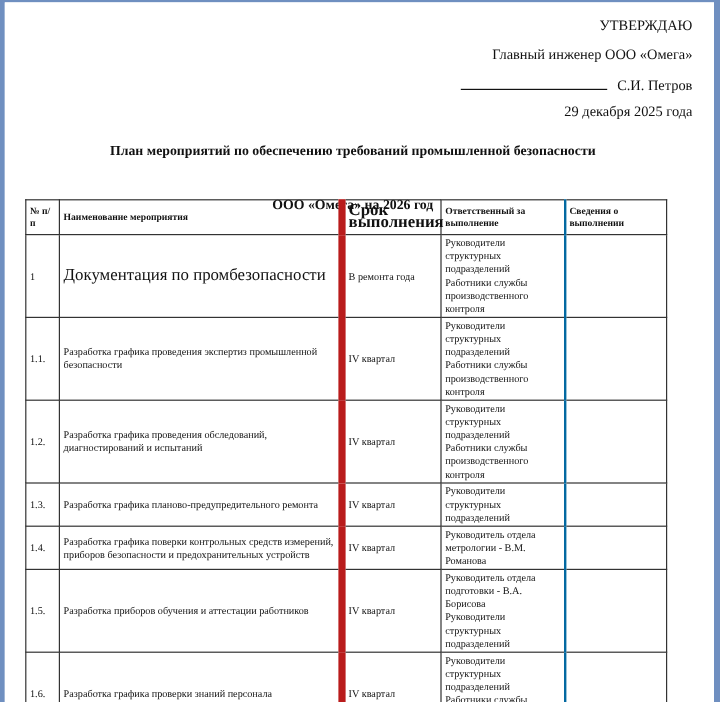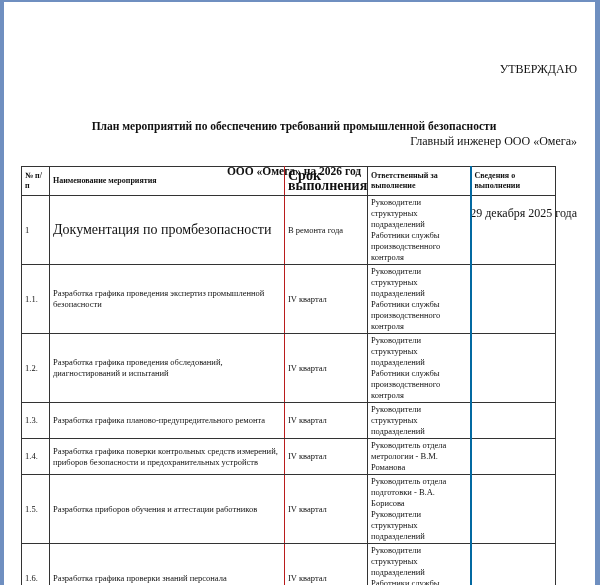--- a/index.html
+++ b/index.html
@@ -33,21 +33,21 @@
       background: #fff;
     }
     .approve {
       position: absolute;
       right: 18px;
       top: 13px;
       text-align: right;
       font-size: 12px;
       line-height: 13px;
     }
-    .approve div { height: 24px; margin-top: 48px; }
+    .approve div { height: 24px; }
     .sign-line {
       display: inline-block;
       width: 122px;
       border-bottom: 1px solid #111;
       margin-right: 8px;
       height: 11px;
       vertical-align: baseline;
     }
     .title {
       position: absolute;
@@ -69,21 +69,21 @@
       font-size: 8.5px;
       line-height: 11px;
     }
     table.plan td, table.plan th {
       border: 1px solid #333;
       vertical-align: middle;
       padding: 1px 3px;
       text-align: left;
       font-weight: normal;
     }
-    table.plan tr td:nth-child(2), table.plan tr th:nth-child(2) { border-right: 1px solid #b91c1c; }
+    table.plan tr td:nth-child(2), table.plan tr th:nth-child(2) { border-right: 6px solid #b91c1c; }
     table.plan tr td:nth-child(4), table.plan tr th:nth-child(4) { border-right: 2px solid #0369a1; }
     table.plan th {
       font-weight: bold;
       font-size: 8px;
       line-height: 10px;
     }
     .col-num { width: 28px; }
     .col-name { width: 235px; }
     .col-term { width: 83px; }
     .col-resp { width: 103px; }
@@ -106,20 +106,21 @@
 
 <div class="frame-top"></div>
 <div class="frame-left"></div>
 <div class="frame-right"></div>
 
 <div class="page">
 
   <div class="approve">
     <div>УТВЕРЖДАЮ</div>
     <div>Главный инженер ООО «Омега»</div>
+    <div><span class="sign-line"></span><span>С.И. Петров</span></div>
     <div>29 декабря 2025 года</div>
   </div>
 
   <div class="title title1">План мероприятий по обеспечению требований промышленной безопасности</div>
   <div class="title title2">ООО «Омега» на 2026 год</div>
 
   <table class="plan">
     <colgroup>
       <col class="col-num">
         <col class="col-name">

